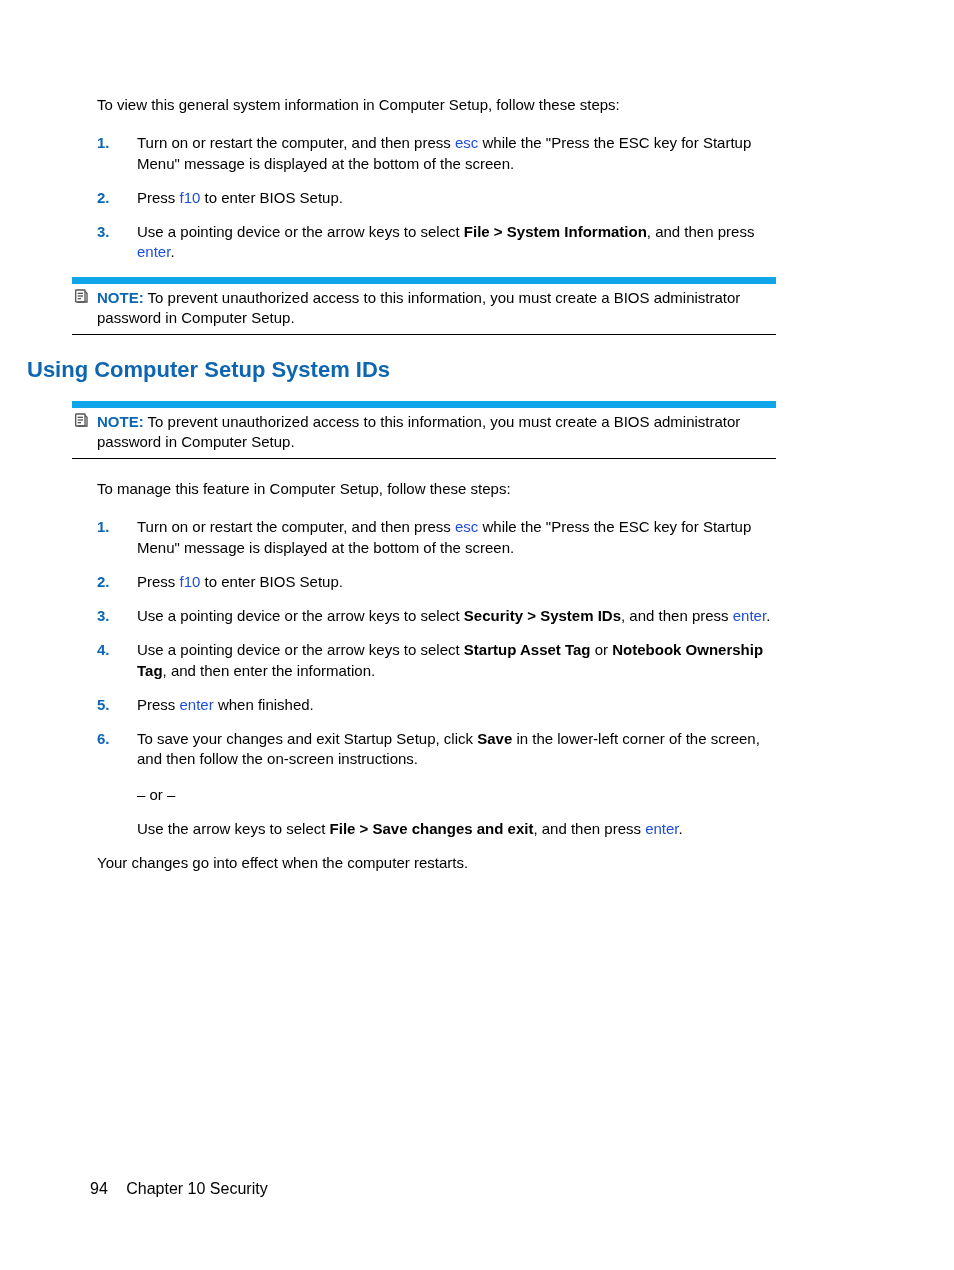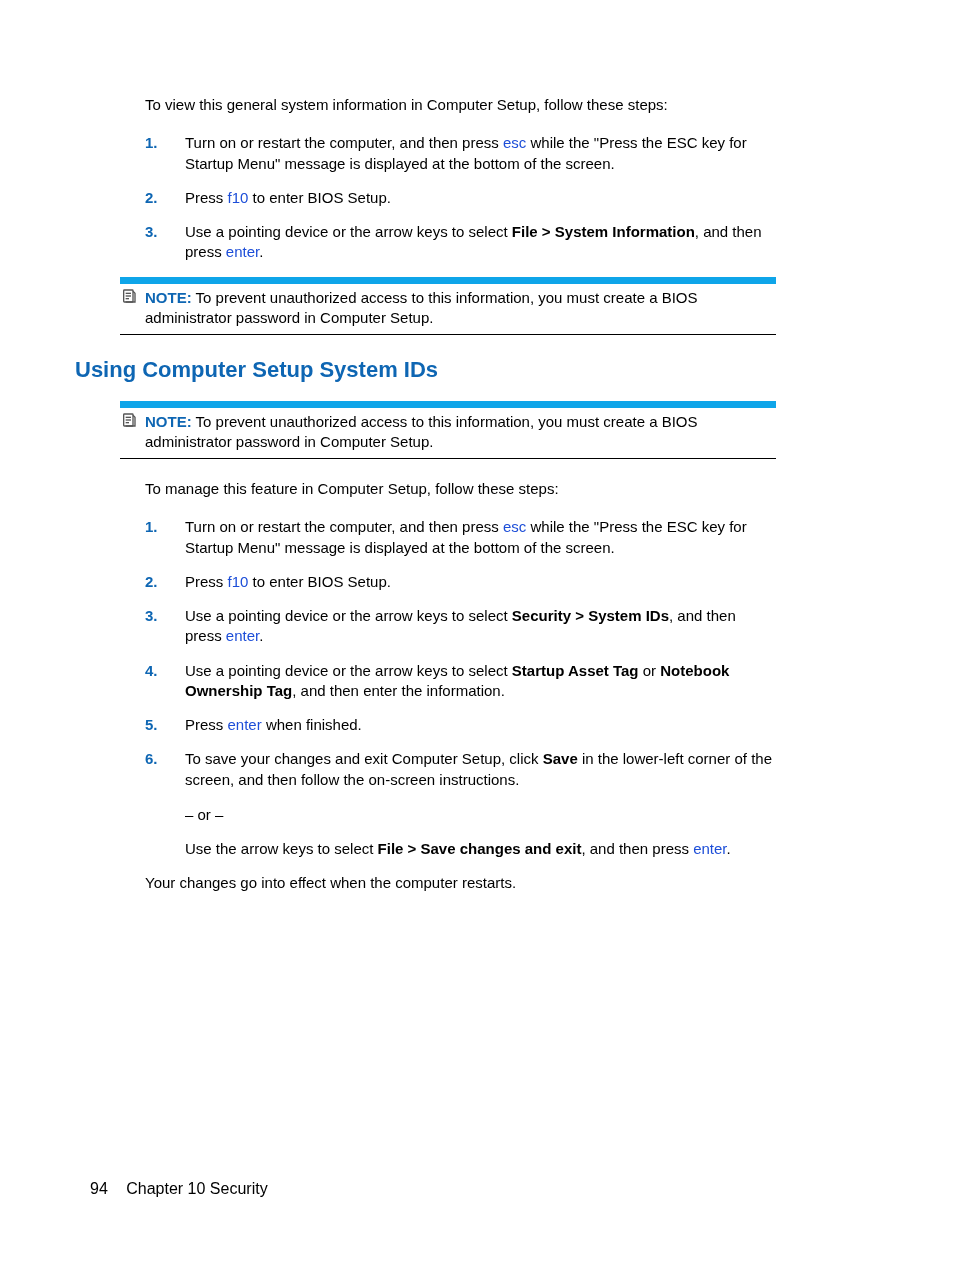--- a/index.html
+++ b/index.html
@@ -12,21 +12,21 @@
     color: #000;
     background: #fff;
     font-size: 15px;
     line-height: 1.35;
   }
   .page {
     position: relative;
     width: 866px;
     height: 1270px;
     box-sizing: border-box;
-    padding: 95px 90px 0 90px;
+    padding: 95px 90px 0 42px;
   }
   .content {
     margin-left: 55px;
   }
   .intro {
     margin: 0 0 18px 0;
   }
   ol.steps {
     list-style: none;
     padding: 0;
@@ -173,21 +173,21 @@
       <li>
         <span class="num">4.</span>
         <span>Use a pointing device or the arrow keys to select </span><span class="bold">Startup Asset Tag</span><span> or </span><span class="bold">Notebook Ownership Tag</span><span>, and then enter the information.</span>
       </li>
       <li>
         <span class="num">5.</span>
         <span>Press </span><span class="key">enter</span><span> when finished.</span>
       </li>
       <li>
         <span class="num">6.</span>
-        <span>To save your changes and exit Computer Setup, click </span><span class="bold">Save</span><span> in the lower-left corner of the screen, and then follow the on-screen instructions.</span>
+        <span>To save your changes and exit Startup Setup, click </span><span class="bold">Save</span><span> in the lower-left corner of the screen, and then follow the on-screen instructions.</span>
         <p class="sub" style="margin-left:0">– or –</p>
         <div>
           <span>Use the arrow keys to select </span><span class="bold">File &gt; Save changes and exit</span><span>, and then press </span><span class="key">enter</span><span>.</span>
         </div>
       </li>
     </ol>
 
     <p class="intro">Your changes go into effect when the computer restarts.</p>
 
   </div>

